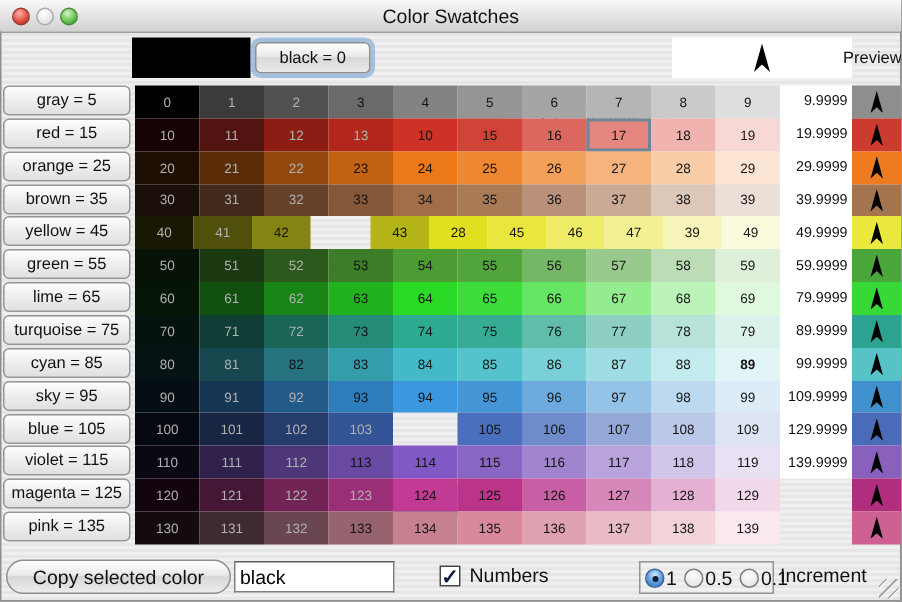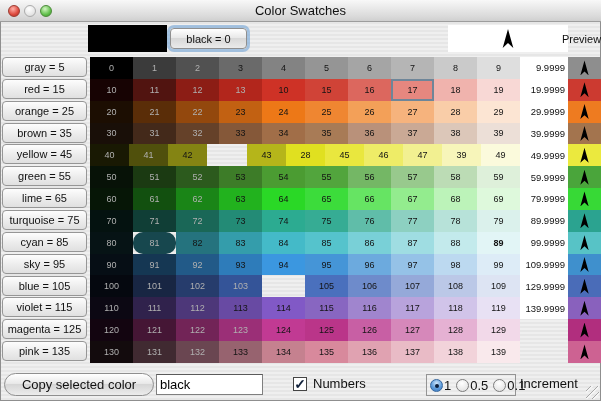--- a/index.html
+++ b/index.html
@@ -211,21 +211,21 @@
         <div class="cell" style="background: rgb(35, 139, 118); color: rgb(20, 20, 20);">73</div>
         <div class="cell" style="background: rgb(44, 171, 145); color: rgb(20, 20, 20);">74</div>
         <div class="cell" style="background: rgb(54, 172, 148); color: rgb(20, 20, 20);">75</div>
         <div class="cell" style="background: rgb(96, 189, 169); color: rgb(20, 20, 20);">76</div>
         <div class="cell" style="background: rgb(141, 208, 193); color: rgb(20, 20, 20);">77</div>
         <div class="cell" style="background: rgb(183, 226, 217); color: rgb(20, 20, 20);">78</div>
         <div class="cell" style="background: rgb(219, 241, 236); color: rgb(20, 20, 20);">79</div>
       </div>
       <div class="grid-row">
         <div class="cell" style="background: rgb(6, 19, 21); color: rgb(176, 176, 176);">80</div>
-        <div class="cell" style="background: rgb(23, 71, 78); color: rgb(176, 176, 176); border-radius: 10px;">81</div>
+        <div class="cell" style="background: rgb(23, 71, 78); color: rgb(176, 176, 176);">81</div>
         <div class="cell" style="background: rgb(37, 115, 126); color: rgb(20, 20, 20);">82</div>
         <div class="cell" style="background: rgb(52, 157, 171); color: rgb(20, 20, 20);">83</div>
         <div class="cell" style="background: rgb(68, 186, 200); color: rgb(20, 20, 20);">84</div>
         <div class="cell" style="background: rgb(85, 195, 204); color: rgb(20, 20, 20);">85</div>
         <div class="cell" style="background: rgb(121, 208, 215); color: rgb(20, 20, 20);">86</div>
         <div class="cell" style="background: rgb(159, 221, 226); color: rgb(20, 20, 20);">87</div>
         <div class="cell" style="background: rgb(195, 234, 236); color: rgb(20, 20, 20);">88</div>
         <div class="cell" style="background: rgb(226, 245, 246); color: rgb(20, 20, 20); font-weight: bold;">89</div>
       </div>
       <div class="grid-row">

